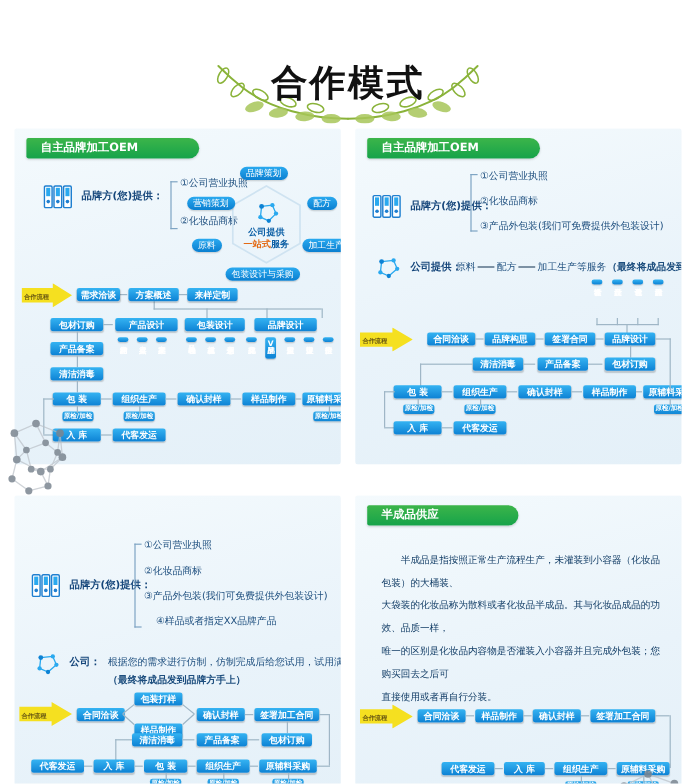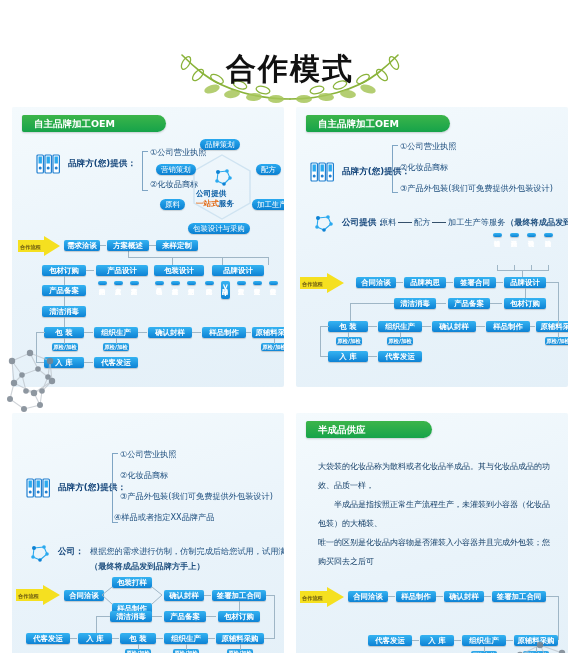--- a/index.html
+++ b/index.html
@@ -60,21 +60,21 @@
   .bold-note{font-weight:bold;}
 
   
   .hexwrap{position:absolute;}
   .hexlabel{
     position:absolute;background:linear-gradient(180deg,#2aa9ef 0%,#0a7fd0 100%);
     color:#fff;font-size:7.4px;line-height:11px;height:11px;padding:0 5px;
     border-radius:6px;white-space:nowrap;box-shadow:0 1px 1px rgba(0,0,0,.15);
   }
   .hexcenter{
-    position:absolute;font-size:7.6px;font-weight:bold;color:#0c5fa5;
+    position:absolute;text-align:center;font-size:7.6px;font-weight:bold;color:#0c5fa5;
     line-height:10px;white-space:nowrap;
   }
   .hexcenter .hl{color:#e36a15;}
 
   
   .flow{position:absolute;}
   .fbox{
     position:absolute;background:linear-gradient(180deg,#35b3f2 0%,#0d82d4 100%);
     color:#fff;font-size:7.4px;font-weight:bold;line-height:11px;height:11px;
     text-align:center;border-radius:2px;white-space:nowrap;
@@ -389,21 +389,21 @@
           <circle cx="4.2" cy="15" r="1.5" fill="#1f7fd0"></circle>
           <circle cx="12.2" cy="15" r="1.5" fill="#1f7fd0"></circle>
           <circle cx="20.2" cy="15" r="1.5" fill="#1f7fd0"></circle>
         </svg>
       </div>
       <div class="provide-label" style="left:32px;top:31px;">品牌方(您)提供：</div>
       <div class="brace" style="left:86px;top:2px;height:68px;"></div>
       <div class="bullet-line" style="left:94px;top:-2px;">①公司营业执照</div>
       <div class="bullet-line" style="left:94px;top:19px;">②化妆品商标</div>
       <div class="bullet-line" style="left:94px;top:40px;">③产品外包装(我们可免费提供外包装设计)</div>
-      <div class="bullet-line" style="left:88px;top:61px;">④样品或者指定XX品牌产品</div>
+      <div class="bullet-line" style="left:104px;top:61px;">④样品或者指定XX品牌产品</div>
     </div>
 
     <div class="provide" style="left:14px;top:128px;width:252px;height:34px;">
       <div class="node-icon" style="left:2px;top:1px;">
         <svg viewBox="0 0 22 22" width="22" height="22">
           <g stroke="#2aa9ef" stroke-width="1.1" fill="none">
             <path d="M6 6 L16 5 M16 5 L19 12 M19 12 L12 18 M12 18 L5 15 M5 15 L6 6"></path>
           </g>
           <circle cx="6" cy="6" r="2" fill="#0d82d4"></circle>
           <circle cx="16" cy="5" r="1.8" fill="#2aa9ef"></circle>
@@ -467,23 +467,24 @@
       <div class="connv" style="left:126px;top:71px;height:6px;"></div>
       <div class="connv" style="left:174px;top:71px;height:6px;"></div>
       <div class="connv" style="left:228px;top:71px;height:6px;"></div>
     </div>
   </div>
 
   <div class="panel p-br">
     <div class="ribbon" style="min-width:100px;">半成品供应</div>
 
     <div class="para" style="left:22px;top:44px;width:232px;">
+      <div style="text-indent:16px;">半成品是指按照正常生产流程生产，未灌装到小容器（化妆品包装）的大桶装、</div>
       <div>大袋装的化妆品称为散料或者化妆品半成品。其与化妆品成品的功效、品质一样，</div>
-      <div style="text-indent:16px;">半成品是指按照正常生产流程生产，未灌装到小容器（化妆品包装）的大桶装、</div>
       <div>唯一的区别是化妆品内容物是否灌装入小容器并且完成外包装；您购买回去之后可</div>
+      <div>直接使用或者再自行分装。</div>
     </div>
 
     <div class="flow" style="left:0;top:164px;width:272px;height:100px;">
       <div class="big-arrow" style="left:4px;top:10px;width:44px;height:20px;">
         <svg viewBox="0 0 44 20" width="44" height="20">
           <polygon points="0,4 27,4 27,0 44,10 27,20 27,16 0,16" fill="#f5e020"></polygon>
         </svg>
         <div class="txt">合作流程</div>
       </div>
 

